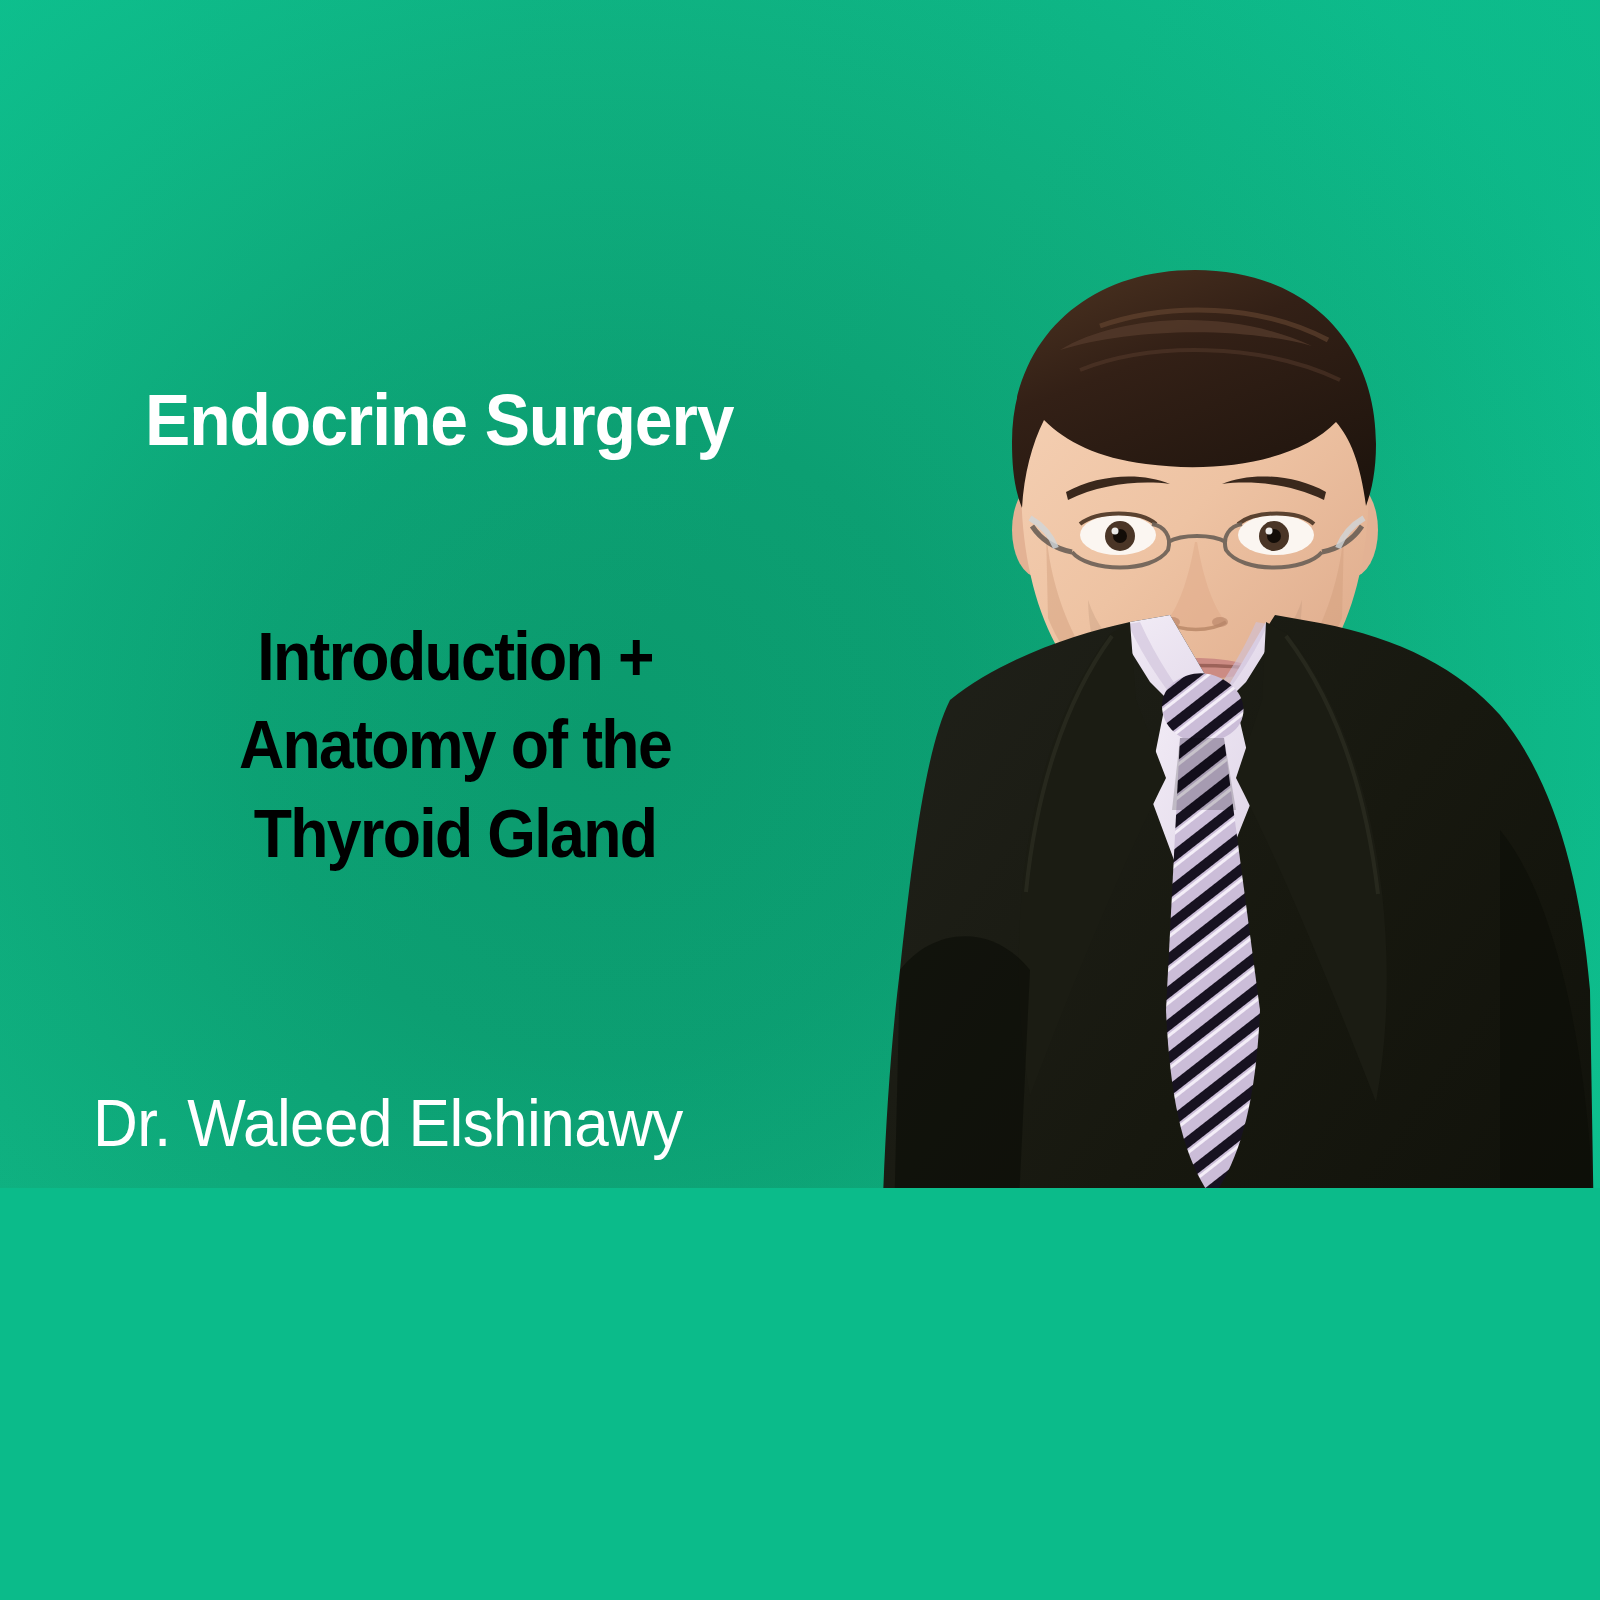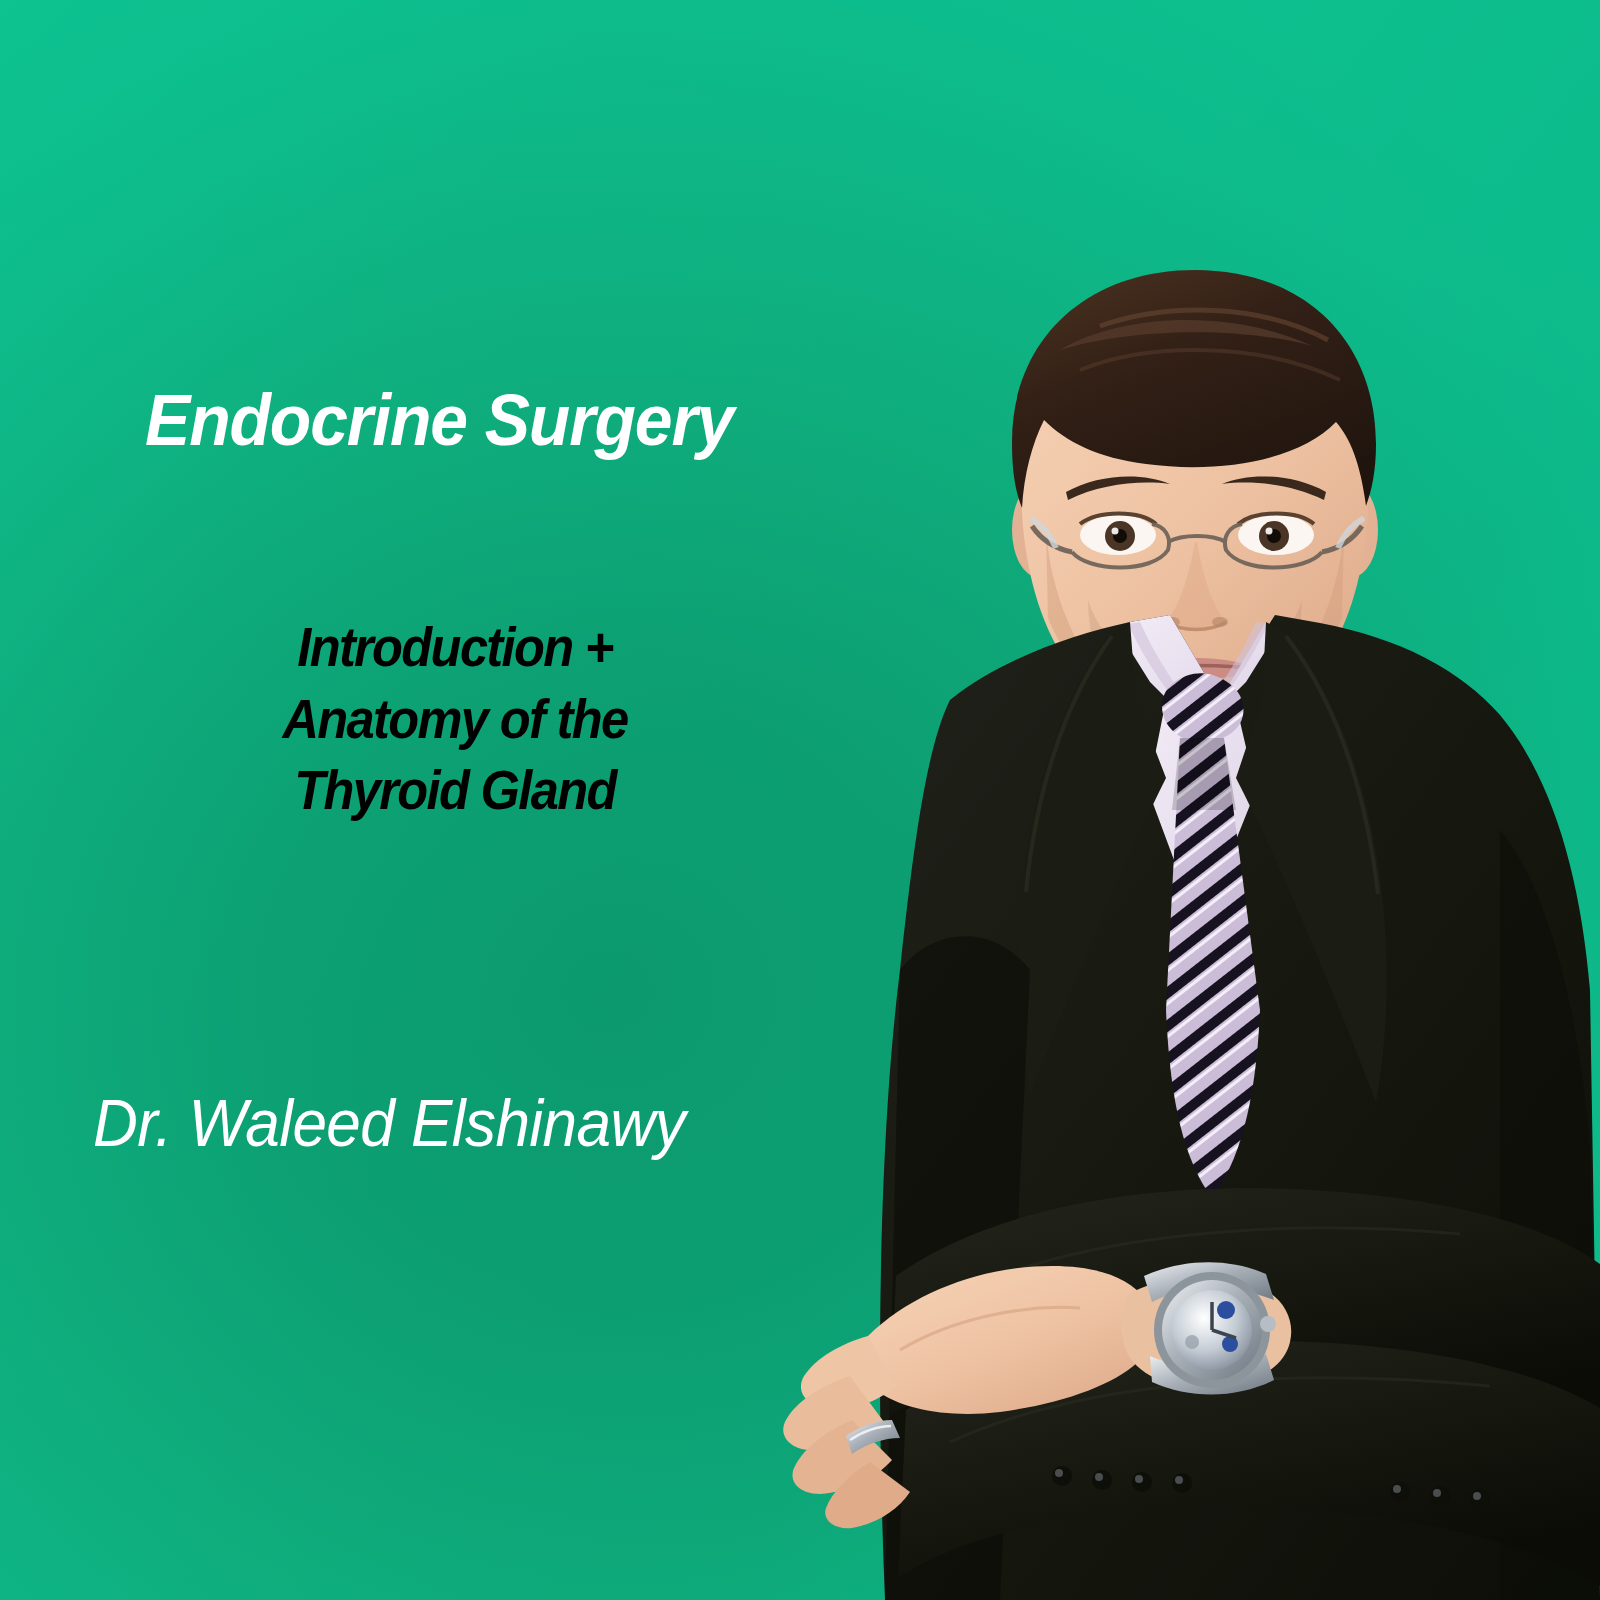--- a/index.html
+++ b/index.html
@@ -3,25 +3,24 @@
 <meta charset="utf-8">
 <style>
   html, body {
     margin: 0;
     padding: 0;
     background: #0bbb8a;
   }
   #slide {
     position: relative;
     width: 1600px;
-    height: 1600px;
+    height: 1188px;
     overflow: hidden;
     font-family: "Liberation Sans", sans-serif;
     background: #0369a1;
-    font-style: italic;
   }
 
   
   .bg-base {
     position: absolute;
     inset: 0;
     background:
       radial-gradient(ellipse 1250px 1150px at 38% 62%,
         #0b9a6d 0%, #0c9f72 28%, #0fae7e 58%, #0dbc8c 88%, #0dbf8e 100%);
   }
@@ -58,21 +57,21 @@
     transform: scaleX(0.93);
     transform-origin: left center;
   }
   .lecture-title {
     position: absolute;
     left: 60px;
     top: 612px;
     width: 790px;
     text-align: center;
     color: #000000;
-    font-size: 55px;
+    font-size: 68px;
     font-weight: 700;
     line-height: 1.30;
     letter-spacing: -1.8px;
   }
   .lecture-title .ln {
     display: block;
     transform: scaleX(0.92);
   }
   .presenter {
     position: absolute;

